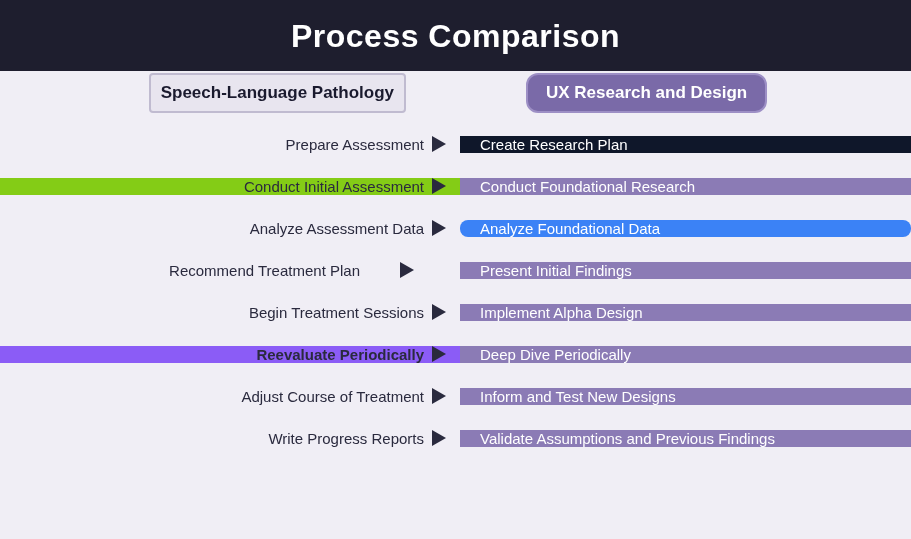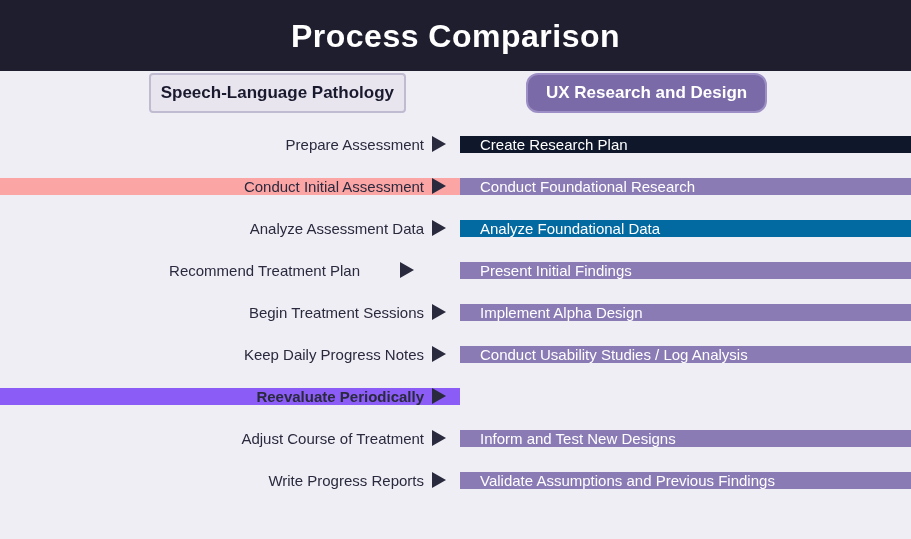--- a/index.html
+++ b/index.html
@@ -143,37 +143,37 @@
         <span class="left-label">Prepare Assessment</span>
         <div class="arrow"></div>
         <div style="width:14px; background:#f0eef5; height:100%;"></div>
       </div>
       <div class="right-cell" style="background:#0f172a;">
         <div style="width:12px; background:#8b7bb5; height:100%;"></div>
         <span class="right-label">Create Research Plan</span>
       </div>
     </div>
         <div class="combined-row">
-      <div class="left-cell" style="background:#fca5a5;">
+      <div class="left-cell" style="background:#84cc16;">
         <span class="left-label">Conduct Initial Assessment</span>
         <div class="arrow"></div>
         <div style="width:14px; background:#f0eef5; height:100%;"></div>
       </div>
       <div class="right-cell" style="background:#8b7bb5;">
         <div style="width:12px; background:#8b7bb5; height:100%;"></div>
         <span class="right-label">Conduct Foundational Research</span>
       </div>
     </div>
         <div class="combined-row">
       <div class="left-cell" style="background:#f0eef5;">
         <span class="left-label">Analyze Assessment Data</span>
         <div class="arrow"></div>
         <div style="width:14px; background:#f0eef5; height:100%;"></div>
       </div>
-      <div class="right-cell" style="background:#0369a1;">
+      <div class="right-cell" style="background:#3b82f6;border-radius:8px;">
         <div style="width:12px; background:#8b7bb5; height:100%;"></div>
         <span class="right-label">Analyze Foundational Data</span>
       </div>
     </div>
         <div class="combined-row">
       <div class="left-cell" style="background:#f0eef5;gap:32px;">
         <span class="left-label">Recommend Treatment Plan</span>
         <div class="arrow"></div>
         <div style="width:14px; background:#f0eef5; height:100%;"></div>
       </div>
@@ -187,36 +187,29 @@
         <span class="left-label">Begin Treatment Sessions</span>
         <div class="arrow"></div>
         <div style="width:14px; background:#f0eef5; height:100%;"></div>
       </div>
       <div class="right-cell" style="background:#8b7bb5;">
         <div style="width:12px; background:#8b7bb5; height:100%;"></div>
         <span class="right-label">Implement Alpha Design</span>
       </div>
     </div>
         <div class="combined-row">
-      <div class="left-cell" style="background:#f0eef5;">
-        <span class="left-label">Keep Daily Progress Notes</span>
-        <div class="arrow"></div>
-        <div style="width:14px; background:#f0eef5; height:100%;"></div>
-      </div>
-      <div class="right-cell" style="background:#8b7bb5;">
-        <div style="width:12px; background:#8b7bb5; height:100%;"></div>
-        <span class="right-label">Conduct Usability Studies / Log Analysis</span>
-      </div>
-    </div>
-        <div class="combined-row">
       <div class="left-cell" style="background:#8b5cf6;font-weight:bold;">
         <span class="left-label">Reevaluate Periodically</span>
         <div class="arrow"></div>
         <div style="width:14px; background:#f0eef5; height:100%;"></div>
       </div>
+      <div class="right-cell" style="background:#8b7bb5;">
+        <div style="width:12px; background:#8b7bb5; height:100%;"></div>
+        <span class="right-label">Deep Dive Periodically</span>
+      </div>
     </div>
         <div class="combined-row">
       <div class="left-cell" style="background:#f0eef5;">
         <span class="left-label">Adjust Course of Treatment</span>
         <div class="arrow"></div>
         <div style="width:14px; background:#f0eef5; height:100%;"></div>
       </div>
       <div class="right-cell" style="background:#8b7bb5;">
         <div style="width:12px; background:#8b7bb5; height:100%;"></div>
         <span class="right-label">Inform and Test New Designs</span>

